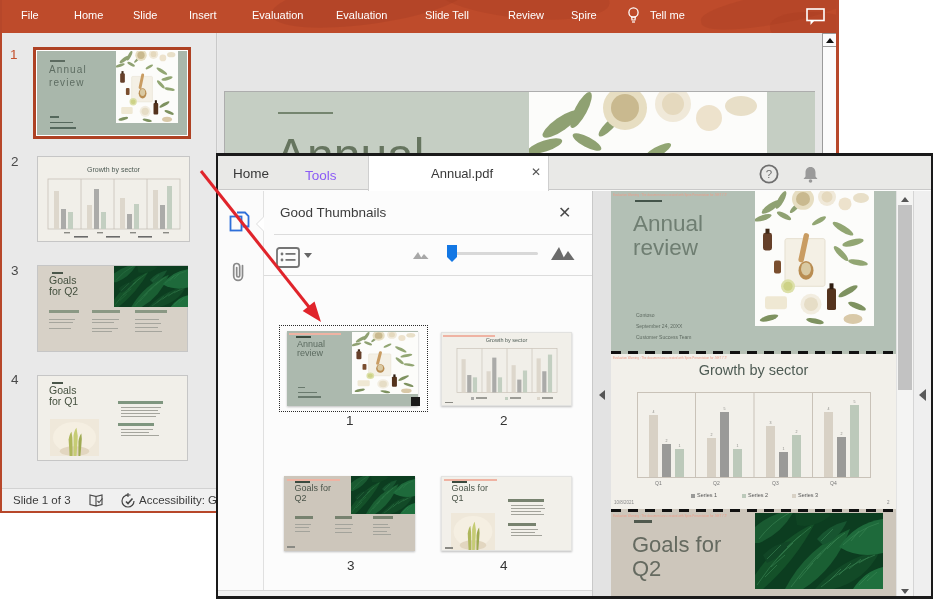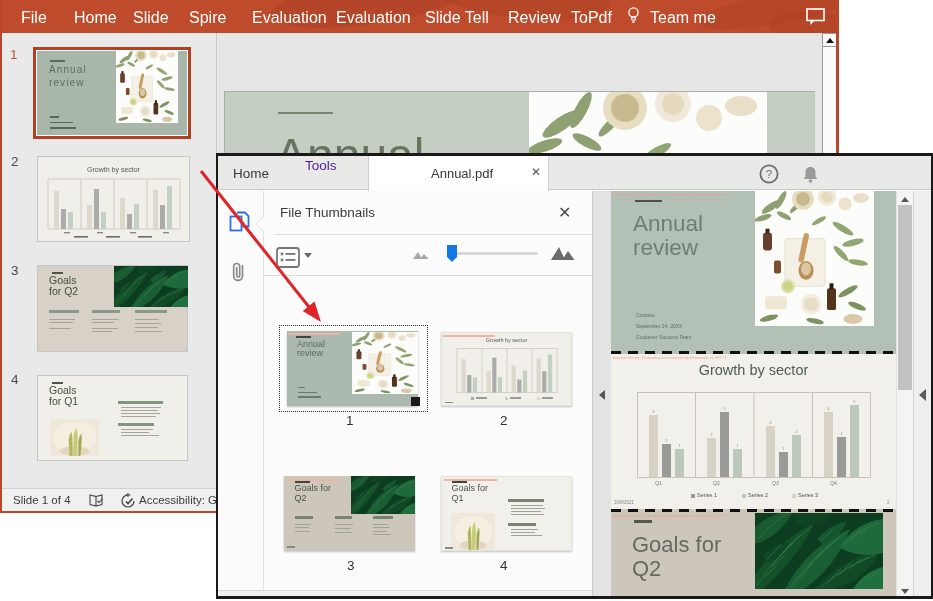--- a/index.html
+++ b/index.html
@@ -12,31 +12,31 @@
 <body>
 <div id="page">
 
 <div class="abs" id="ppt" style="left:0;top:0;width:839px;height:513px;background:#E9E9E9;">
 
   <div class="abs" style="left:0;top:0;width:839px;height:33px;background:#BE4B2B;overflow:hidden;">
     <div class="abs" style="left:270px;top:-22px;width:200px;height:46px;background:#A43D21;border-radius:50%;opacity:.35;transform:rotate(-8deg);"></div>
     <div class="abs" style="left:430px;top:-30px;width:180px;height:48px;background:#A43D21;border-radius:50%;opacity:.3;transform:rotate(6deg);"></div>
     <div class="abs" style="left:700px;top:-6px;width:150px;height:30px;background:#A43D21;border-radius:45%;opacity:.32;transform:rotate(-10deg);"></div>
     <div class="abs" style="left:770px;top:12px;width:80px;height:30px;background:#A43D21;border-radius:45%;opacity:.3;"></div>
-    <div class="abs ribtabs" style="left:0;top:9px;width:839px;height:18px;color:#fff;font-size:16px;">
+    <div class="abs ribtabs" style="left:0;top:9px;width:839px;height:18px;color:#fff;font-size:11px;">
       <span class="abs" style="left:21px;">File</span>
       <span class="abs" style="left:74px;">Home</span>
       <span class="abs" style="left:133px;">Slide</span>
-      <span class="abs" style="left:189px;">Spire</span>
+      <span class="abs" style="left:189px;">Insert</span>
       <span class="abs" style="left:252px;">Evaluation</span>
       <span class="abs" style="left:336px;">Evaluation</span>
       <span class="abs" style="left:425px;">Slide Tell</span>
       <span class="abs" style="left:508px;">Review</span>
-      <span class="abs" style="left:571px;">ToPdf</span>
-      <span class="abs" style="left:650px;">Team me</span>
+      <span class="abs" style="left:571px;">Spire</span>
+      <span class="abs" style="left:650px;">Tell me</span>
     </div>
 
     <svg class="abs" style="left:627px;top:6px;" width="13" height="19" viewBox="0 0 13 19">
       <circle cx="6.5" cy="6.5" r="4.6" fill="none" stroke="#fff" stroke-width="1.3"></circle>
       <path d="M4.7 11 L8.3 11 L8 14 L5 14 Z" fill="none" stroke="#fff" stroke-width="1.2"></path>
       <line x1="5" y1="16" x2="8" y2="16" stroke="#fff" stroke-width="1.2"></line>
     </svg>
 
     <svg class="abs" style="left:806px;top:8px;" width="22" height="19" viewBox="0 0 22 19">
       <rect x="1" y="1" width="17" height="11.5" fill="none" stroke="#fff" stroke-width="1.6"></rect>
@@ -127,21 +127,21 @@
     <div class="abs" style="left:83px;top:37px;width:39px;height:1.2px;background:#A5A59D;"></div>
     <div class="abs" style="left:83px;top:40px;width:35px;height:1.2px;background:#A5A59D;"></div>
     <div class="abs" style="left:80px;top:47px;width:36px;height:2.5px;background:#7F967F;"></div>
     <div class="abs" style="left:83px;top:53px;width:32px;height:1.2px;background:#A5A59D;"></div>
     <div class="abs" style="left:83px;top:56px;width:28px;height:1.2px;background:#A5A59D;"></div>
     <div class="abs" style="left:83px;top:59px;width:38px;height:1.2px;background:#A5A59D;"></div>
   </div>
   <div class="abs" style="left:11px;top:372px;font-size:13.5px;color:#4A4A4A;">4</div>
 
   <div class="abs" style="left:2px;top:488px;width:835px;height:23px;background:#F0F0F0;border-top:1px solid #D2D2D2;color:#3B3B3B;font-size:11.5px;">
-    <span class="abs" style="left:11px;top:5px;">Slide 1 of 4</span>
+    <span class="abs" style="left:11px;top:5px;">Slide 1 of 3</span>
     <svg class="abs" style="left:86px;top:4px;" width="17" height="15" viewBox="0 0 17 15">
       <path d="M2 2 L8 3.5 L8 13 L2 11.5 Z M8 3.5 L14 2 L14 11.5 L8 13" fill="none" stroke="#444" stroke-width="1.1"></path>
       <path d="M9.5 8 L11 9.5 L14.5 5.5" fill="none" stroke="#444" stroke-width="1.1"></path>
     </svg>
     <svg class="abs" style="left:118px;top:4px;" width="17" height="16" viewBox="0 0 17 16">
       <path d="M14 8 A6 6 0 1 1 8 2" fill="none" stroke="#444" stroke-width="1.2"></path>
       <path d="M8 0 L8 4 M5.5 2 L10.5 2" stroke="#444" stroke-width="1.1"></path>
       <path d="M6 8.5 L8 10.5 L12.5 5.5" fill="none" stroke="#444" stroke-width="1.6"></path>
     </svg>
     <span class="abs" style="left:137px;top:5px;">Accessibility: Good to go</span>
@@ -149,21 +149,21 @@
 
   <div class="abs" style="left:0;top:0;width:2px;height:513px;background:#B7472A;"></div>
   <div class="abs" style="left:836px;top:0;width:3px;height:513px;background:#B7472A;"></div>
   <div class="abs" style="left:0;top:511px;width:839px;height:2px;background:#B7472A;"></div>
 </div>
 
 <div class="abs" id="acb" style="left:216px;top:153px;width:717px;height:446px;background:#FCFCFC;border:solid #1A1A1A;border-width:3px 2px 3px 2px;overflow:hidden;">
 
   <div class="abs" style="left:0;top:0;width:713px;height:34px;background:#E9E9E7;border-bottom:1px solid #C9C9C9;"></div>
   <span class="abs" style="left:15px;top:10px;font-size:13.5px;color:#383838;">Home</span>
-  <span class="abs" style="left:87px;top:2px;font-size:13.5px;color:#4c1d95;">Tools</span>
+  <span class="abs" style="left:87px;top:12px;font-size:13.5px;color:#8b5cf6;">Tools</span>
   <div class="abs" style="left:150px;top:0;width:181px;height:35px;background:#FFF;border-left:1px solid #CFCFCF;border-right:1px solid #CFCFCF;z-index:3;">
     <span class="abs" style="left:62px;top:10px;font-size:13px;color:#383838;">Annual.pdf</span>
     <span class="abs" style="left:162px;top:9px;font-size:12px;color:#555;">✕</span>
   </div>
   <svg class="abs" style="left:541px;top:8px;" width="20" height="20" viewBox="0 0 20 20">
     <circle cx="10" cy="10" r="8.6" fill="none" stroke="#6E6E6E" stroke-width="1.8"></circle>
     <text x="10" y="14.2" font-size="11.5" text-anchor="middle" fill="#6E6E6E" font-family="Liberation Sans">?</text>
   </svg>
   <svg class="abs" style="left:583px;top:10px;" width="19" height="18" viewBox="0 0 19 18">
     <path d="M9.5 1 C6 1 4.5 3.5 4.5 6.5 L4.5 10.5 L2.5 13 L16.5 13 L14.5 10.5 L14.5 6.5 C14.5 3.5 13 1 9.5 1 Z" fill="#9A9A9A"></path>
@@ -173,21 +173,21 @@
   <div class="abs" style="left:0;top:35px;width:46px;height:408px;background:#FBFBFB;border-right:1px solid #E0E0E0;"></div>
   <svg class="abs" style="left:11px;top:55px;" width="21" height="22" viewBox="0 0 21 22">
     <rect x="1.5" y="5.5" width="11" height="14" fill="#FBFBFB" stroke="#2E6FD9" stroke-width="1.8"></rect>
     <path d="M8 1.5 L16 1.5 L19.5 5 L19.5 15.5 L13.5 15.5" fill="none" stroke="#2E6FD9" stroke-width="1.8"></path>
   </svg>
   <div class="abs" style="left:39px;top:61px;width:0;height:0;border-top:7px solid transparent;border-bottom:7px solid transparent;border-right:7px solid #fff;filter:drop-shadow(-1px 0 0 #DDD);"></div>
   <svg class="abs" style="left:10px;top:104px;" width="22" height="24" viewBox="0 0 22 24">
     <path d="M14.5 5.5 L14.5 16 A4.4 4.4 0 0 1 5.7 16 L5.7 6.5 A3 3 0 0 1 11.7 6.5 L11.7 15.5 A1.5 1.5 0 0 1 8.7 15.5 L8.7 7.5" fill="none" stroke="#8A8A8A" stroke-width="1.7" stroke-linecap="round"></path>
   </svg>
 
-  <span class="abs" style="left:62px;top:49px;font-size:13.5px;color:#3C3C3C;">File Thumbnails</span>
+  <span class="abs" style="left:62px;top:49px;font-size:13.5px;color:#3C3C3C;">Good Thumbnails</span>
   <span class="abs" style="left:340px;top:47px;font-size:16px;color:#4A4A4A;">✕</span>
   <div class="abs" style="left:56px;top:78px;width:320px;height:1px;background:#DCDCDC;"></div>
   <svg class="abs" style="left:58px;top:91px;" width="24" height="21" viewBox="0 0 24 21">
     <rect x="1" y="1" width="22" height="19" rx="2.5" fill="none" stroke="#757575" stroke-width="1.8"></rect>
     <circle cx="6" cy="7" r="1.4" fill="#757575"></circle>
         <rect x="9.5" y="6" width="10" height="1.8" fill="#757575"></rect>
     <circle cx="6" cy="13" r="1.4" fill="#757575"></circle>
         <rect x="9.5" y="12" width="10" height="1.8" fill="#757575"></rect>
   </svg>
   <div class="abs" style="left:86px;top:97px;width:0;height:0;border-left:4.5px solid transparent;border-right:4.5px solid transparent;border-top:5.5px solid #666;"></div>

